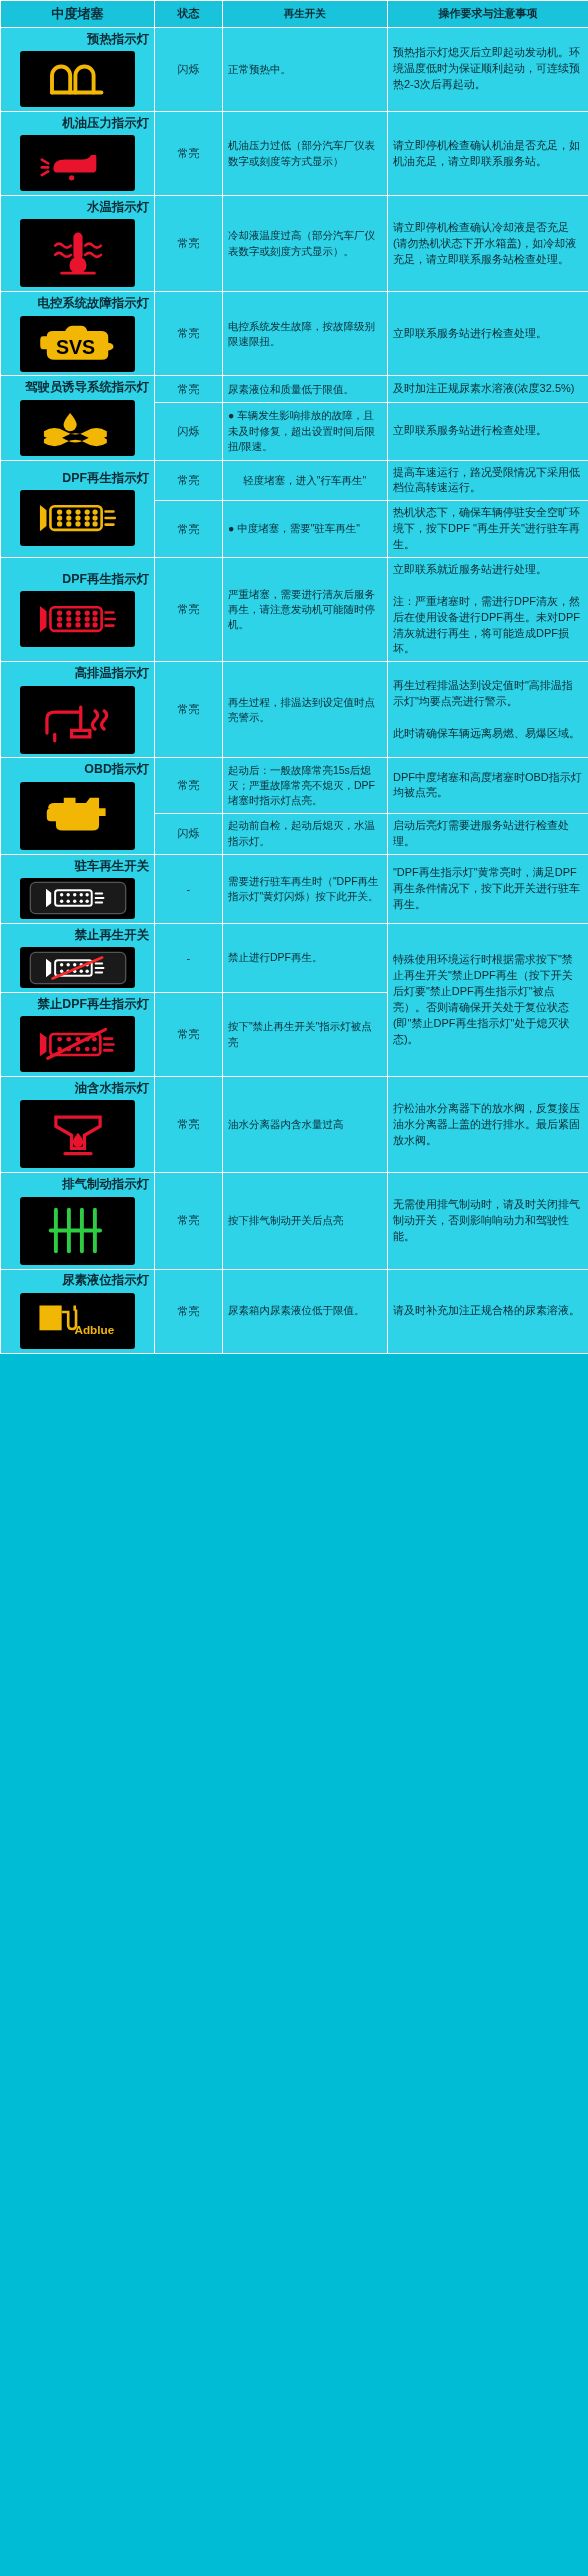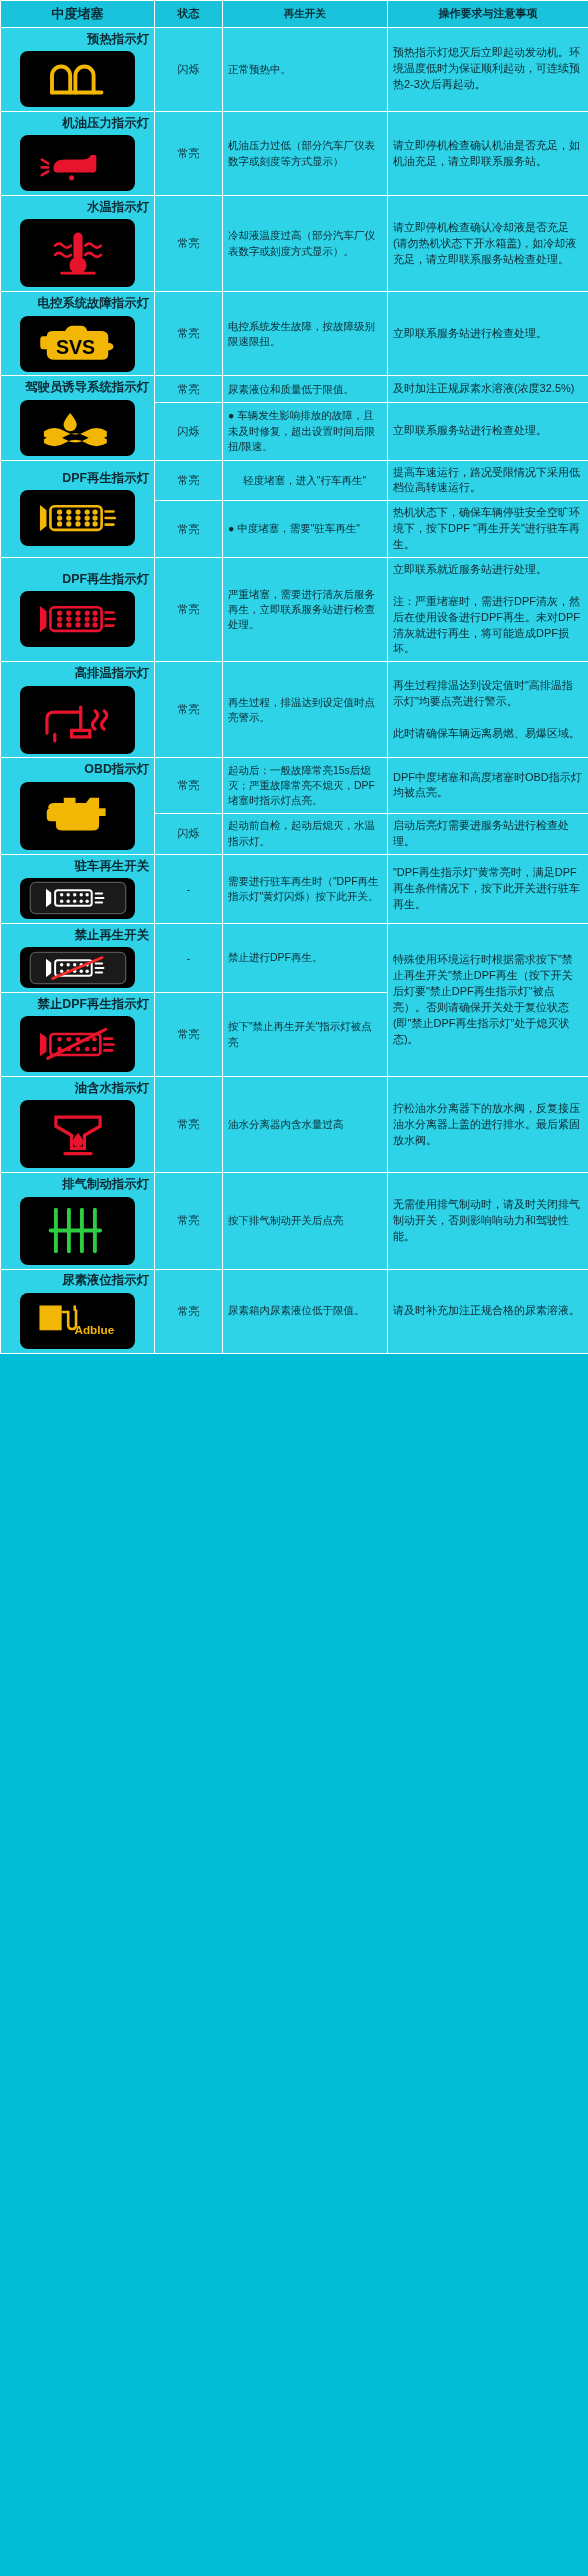--- a/index.html
+++ b/index.html
@@ -37,21 +37,21 @@
   .cell-name {
     font-size: 12.4px;
     font-weight: bold;
     color: #0b2a33;
     text-align: right;
     margin-bottom: 3.9px;
     line-height: 1.25;
   }
   .icon-box {
     background: #000000;
-    border-radius: 8px;
+    border-radius: 3px;
     width: 115px;
     height: 56px;
     margin: 0 auto;
     display: flex;
     align-items: center;
     justify-content: center;
     overflow: hidden;
   }
   .icon-box.tall { height: 68px; }
   .icon-box.short { height: 41px; }
@@ -228,21 +228,21 @@
                 <circle cx="56" cy="41" r="4"></circle>
                 <circle cx="70" cy="41" r="4"></circle>
                 <circle cx="84" cy="41" r="4"></circle>
                 <circle cx="96" cy="41" r="4"></circle>
               <path d="M112 22 l12 0 M112 32 l14 0 M112 42 l12 0" stroke="#e8142d" stroke-width="4" stroke-linecap="round"></path>
             </g>
           </svg>
         </div>
       </td>
       <td class="col-state">常亮</td>
-      <td class="col-meaning">严重堵塞，需要进行清灰后服务再生，立即联系服务站进行检查处理。</td>
+      <td class="col-meaning">严重堵塞，需要进行清灰后服务再生，请注意发动机可能随时停机。</td>
       <td class="col-action" style="white-space:pre-line">立即联系就近服务站进行处理。
 
 注：严重堵塞时，需进行DPF清灰，然后在使用设备进行DPF再生。未对DPF清灰就进行再生，将可能造成DPF损坏。</td>
     </tr>
 
     <tr>
       <td class="col-icon">
         <div class="cell-name">高排温指示灯</div>
         <div class="icon-box tall">
           <svg width="85" height="52" viewBox="0 0 130 80">

